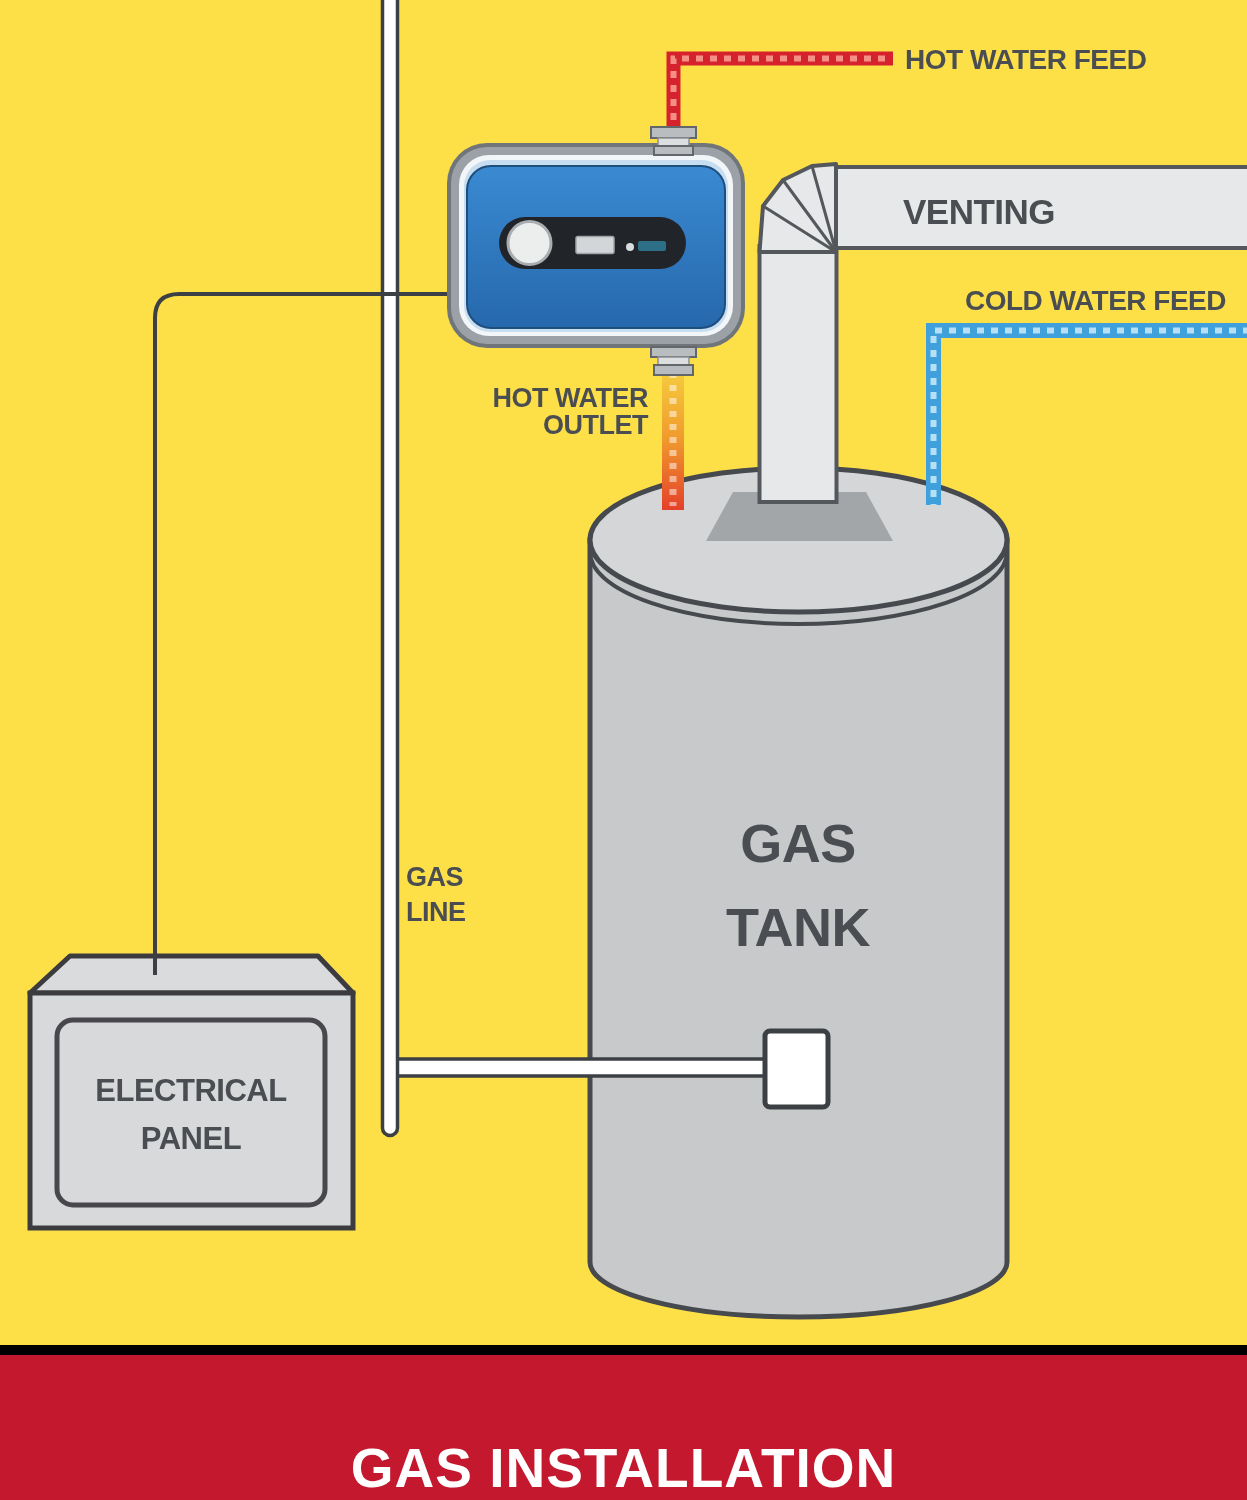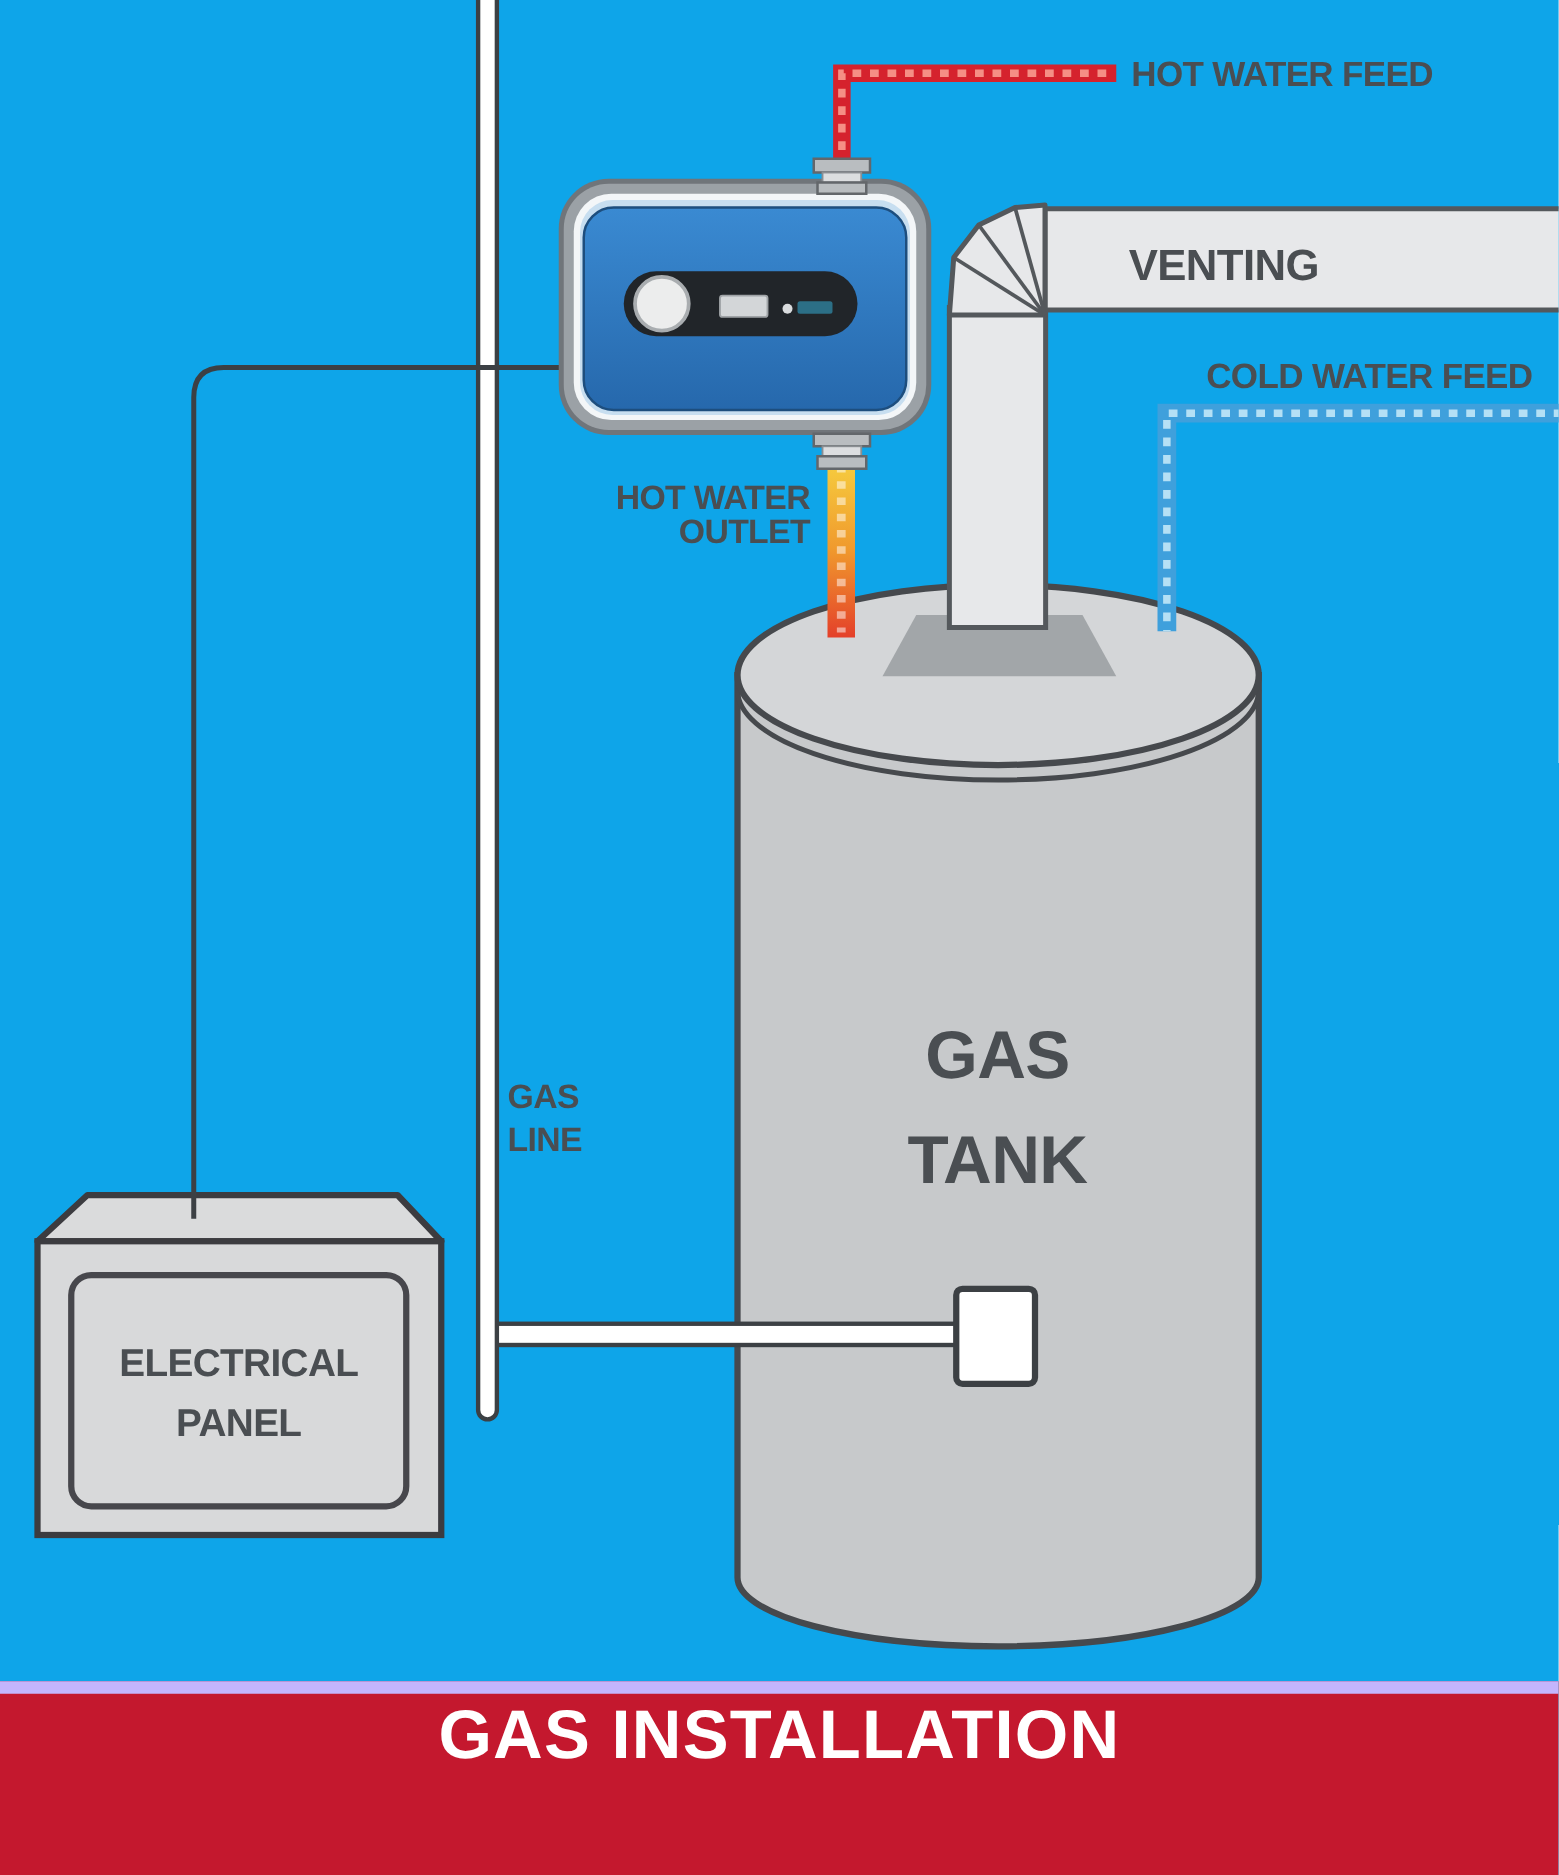--- a/index.html
+++ b/index.html
@@ -1,35 +1,35 @@
 <!DOCTYPE html>
 <html><head>
 <meta charset="utf-8">
 <style>
   html,body{margin:0;padding:0;background:#ffffff;}
   #stage{
     position:relative;
     width:1247px;height:1500px;
-    background:#0ea5e9;
+    background:#fde047;
     overflow:hidden;
     font-family:"Liberation Sans", sans-serif;
   }
   #diagram{position:absolute;left:0;top:0;}
   .lbl{
     font-family:"Liberation Sans", sans-serif;
     font-weight:700;
     fill:#4a4e52;
     letter-spacing:-0.5px;
   }
   #banner{
     position:absolute;left:0;top:1345px;width:1247px;height:155px;
     box-sizing:border-box;
     background:#c4182e;
-    border-top:10px solid #c4b5fd;
-    display:flex;align-items:flex-start;justify-content:center;
+    border-top:10px solid #000000;
+    display:flex;align-items:flex-end;justify-content:center;
   }
   #banner .banner-text{
     color:#ffffff;
     font-size:55px;
     font-weight:800;
     letter-spacing:1px;
     font-family:"Liberation Sans", sans-serif;
   }
 </style>
 </head>

